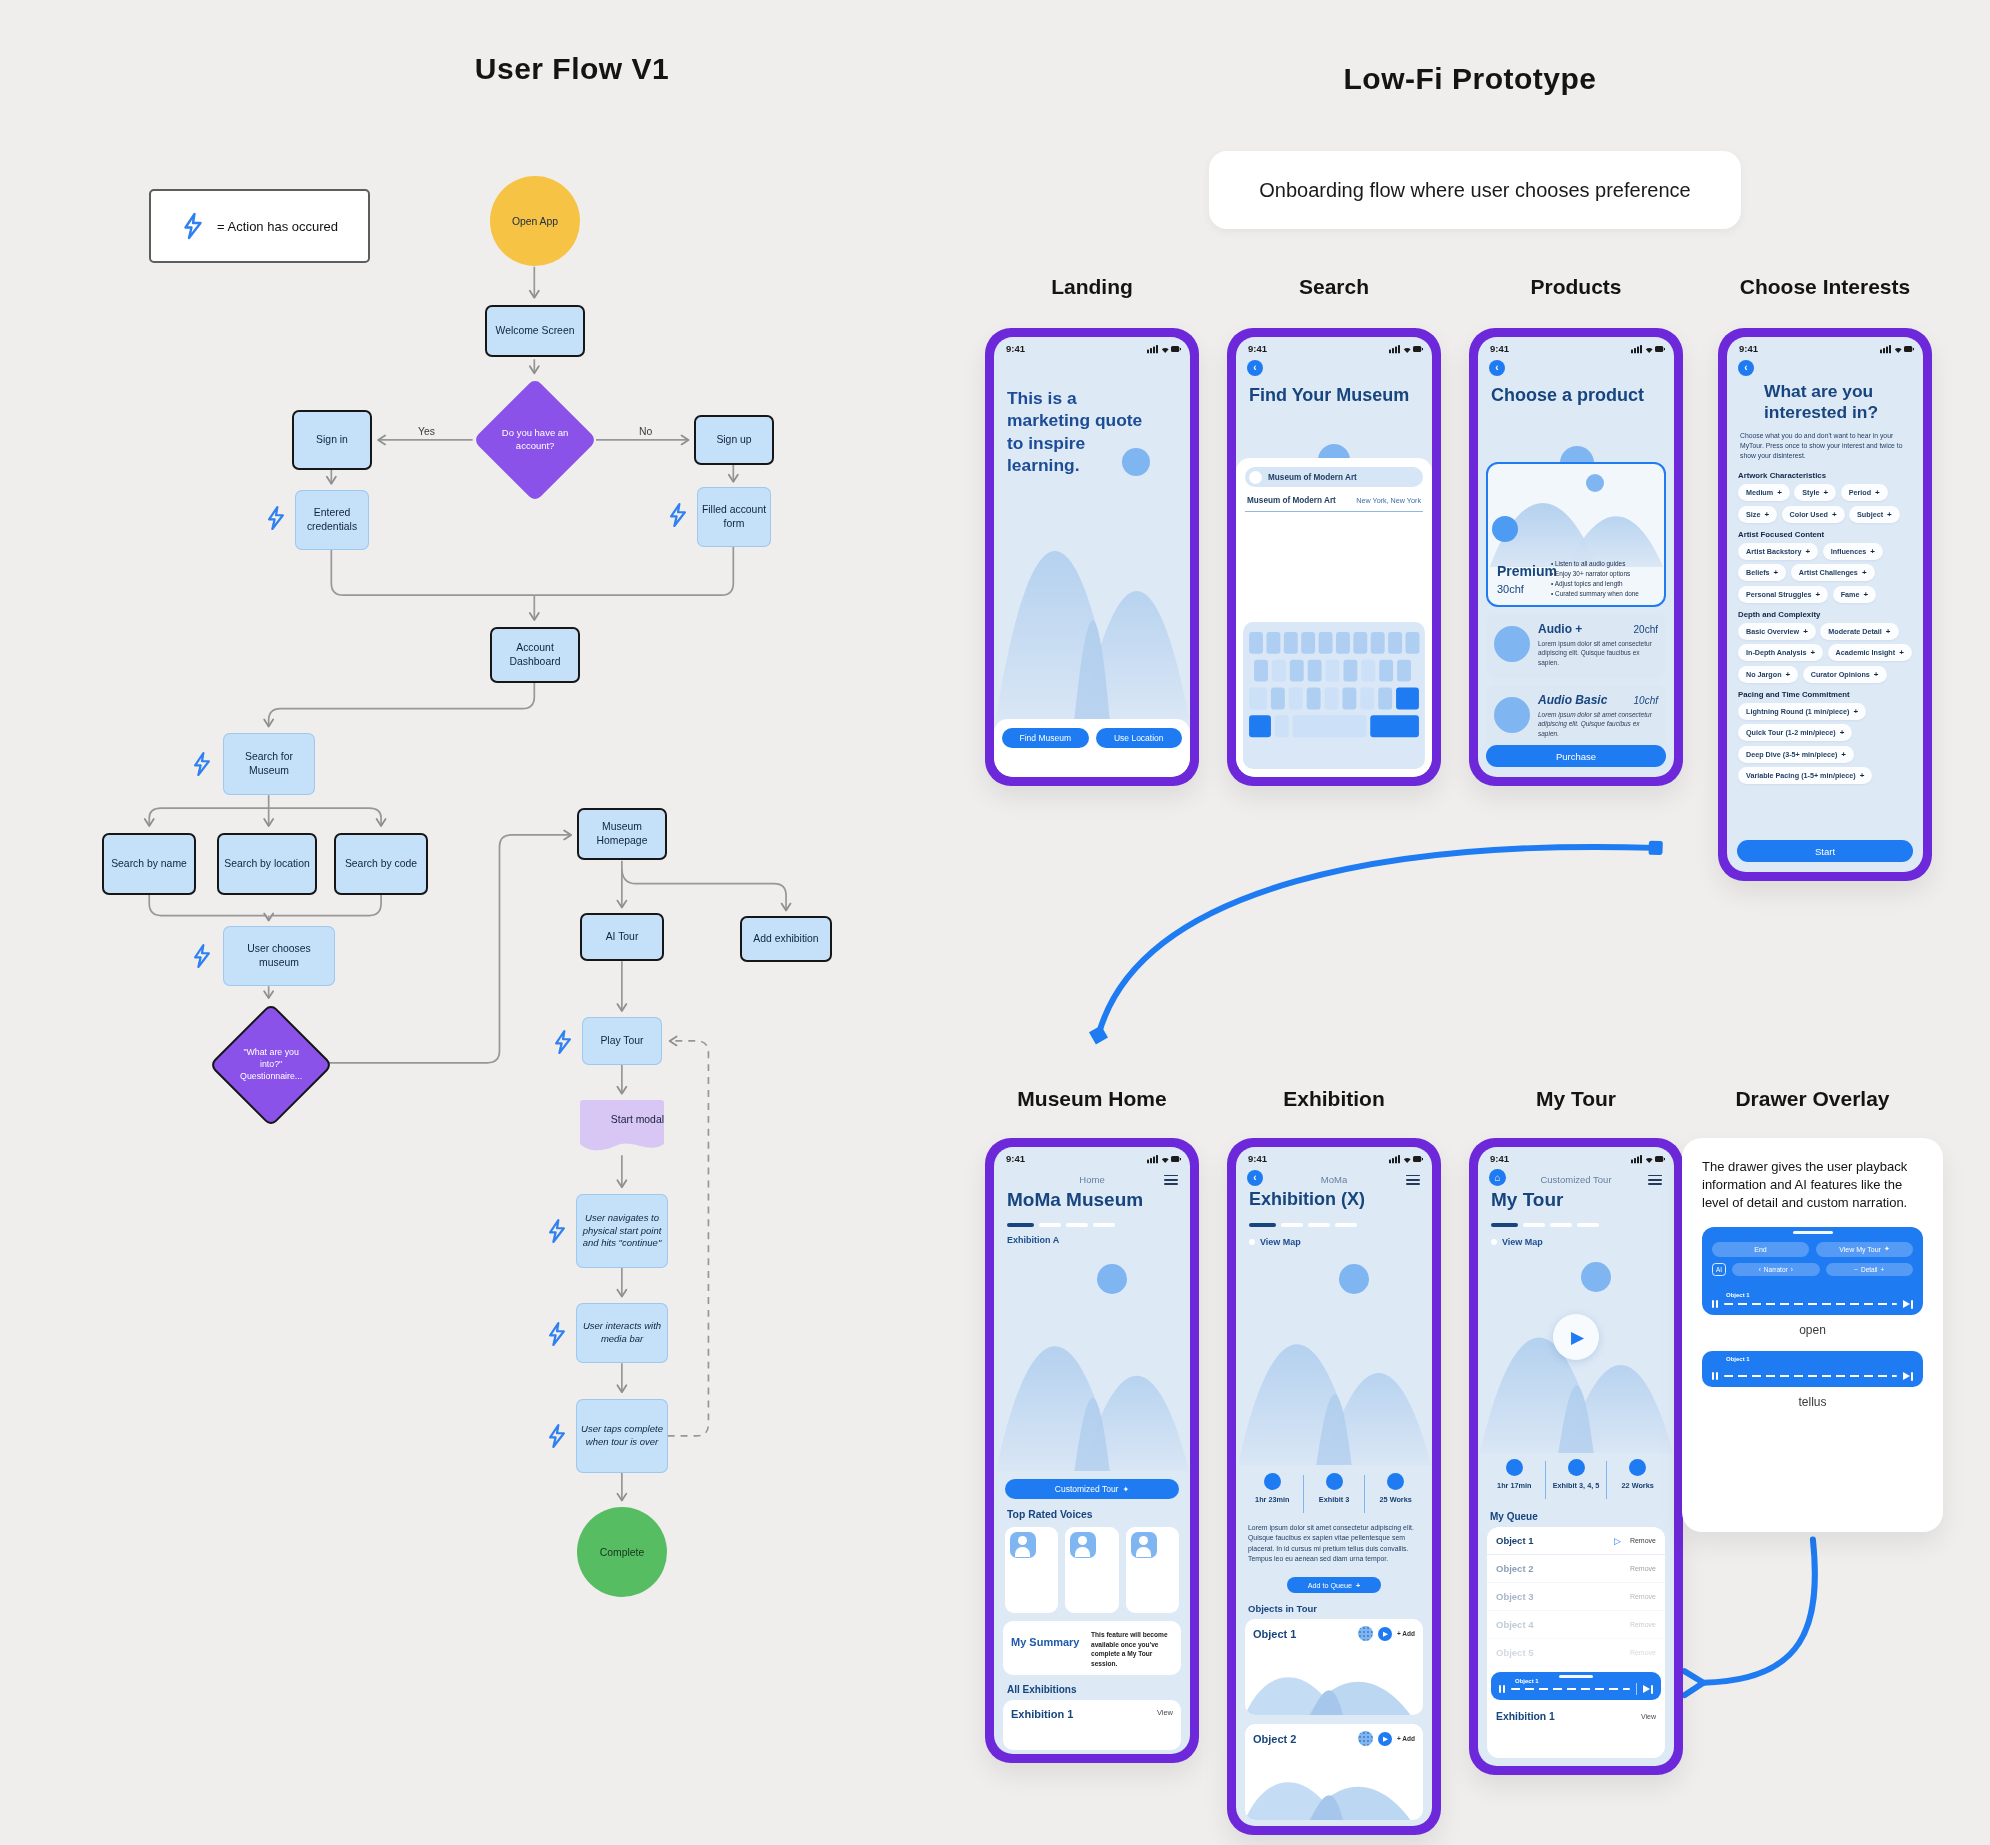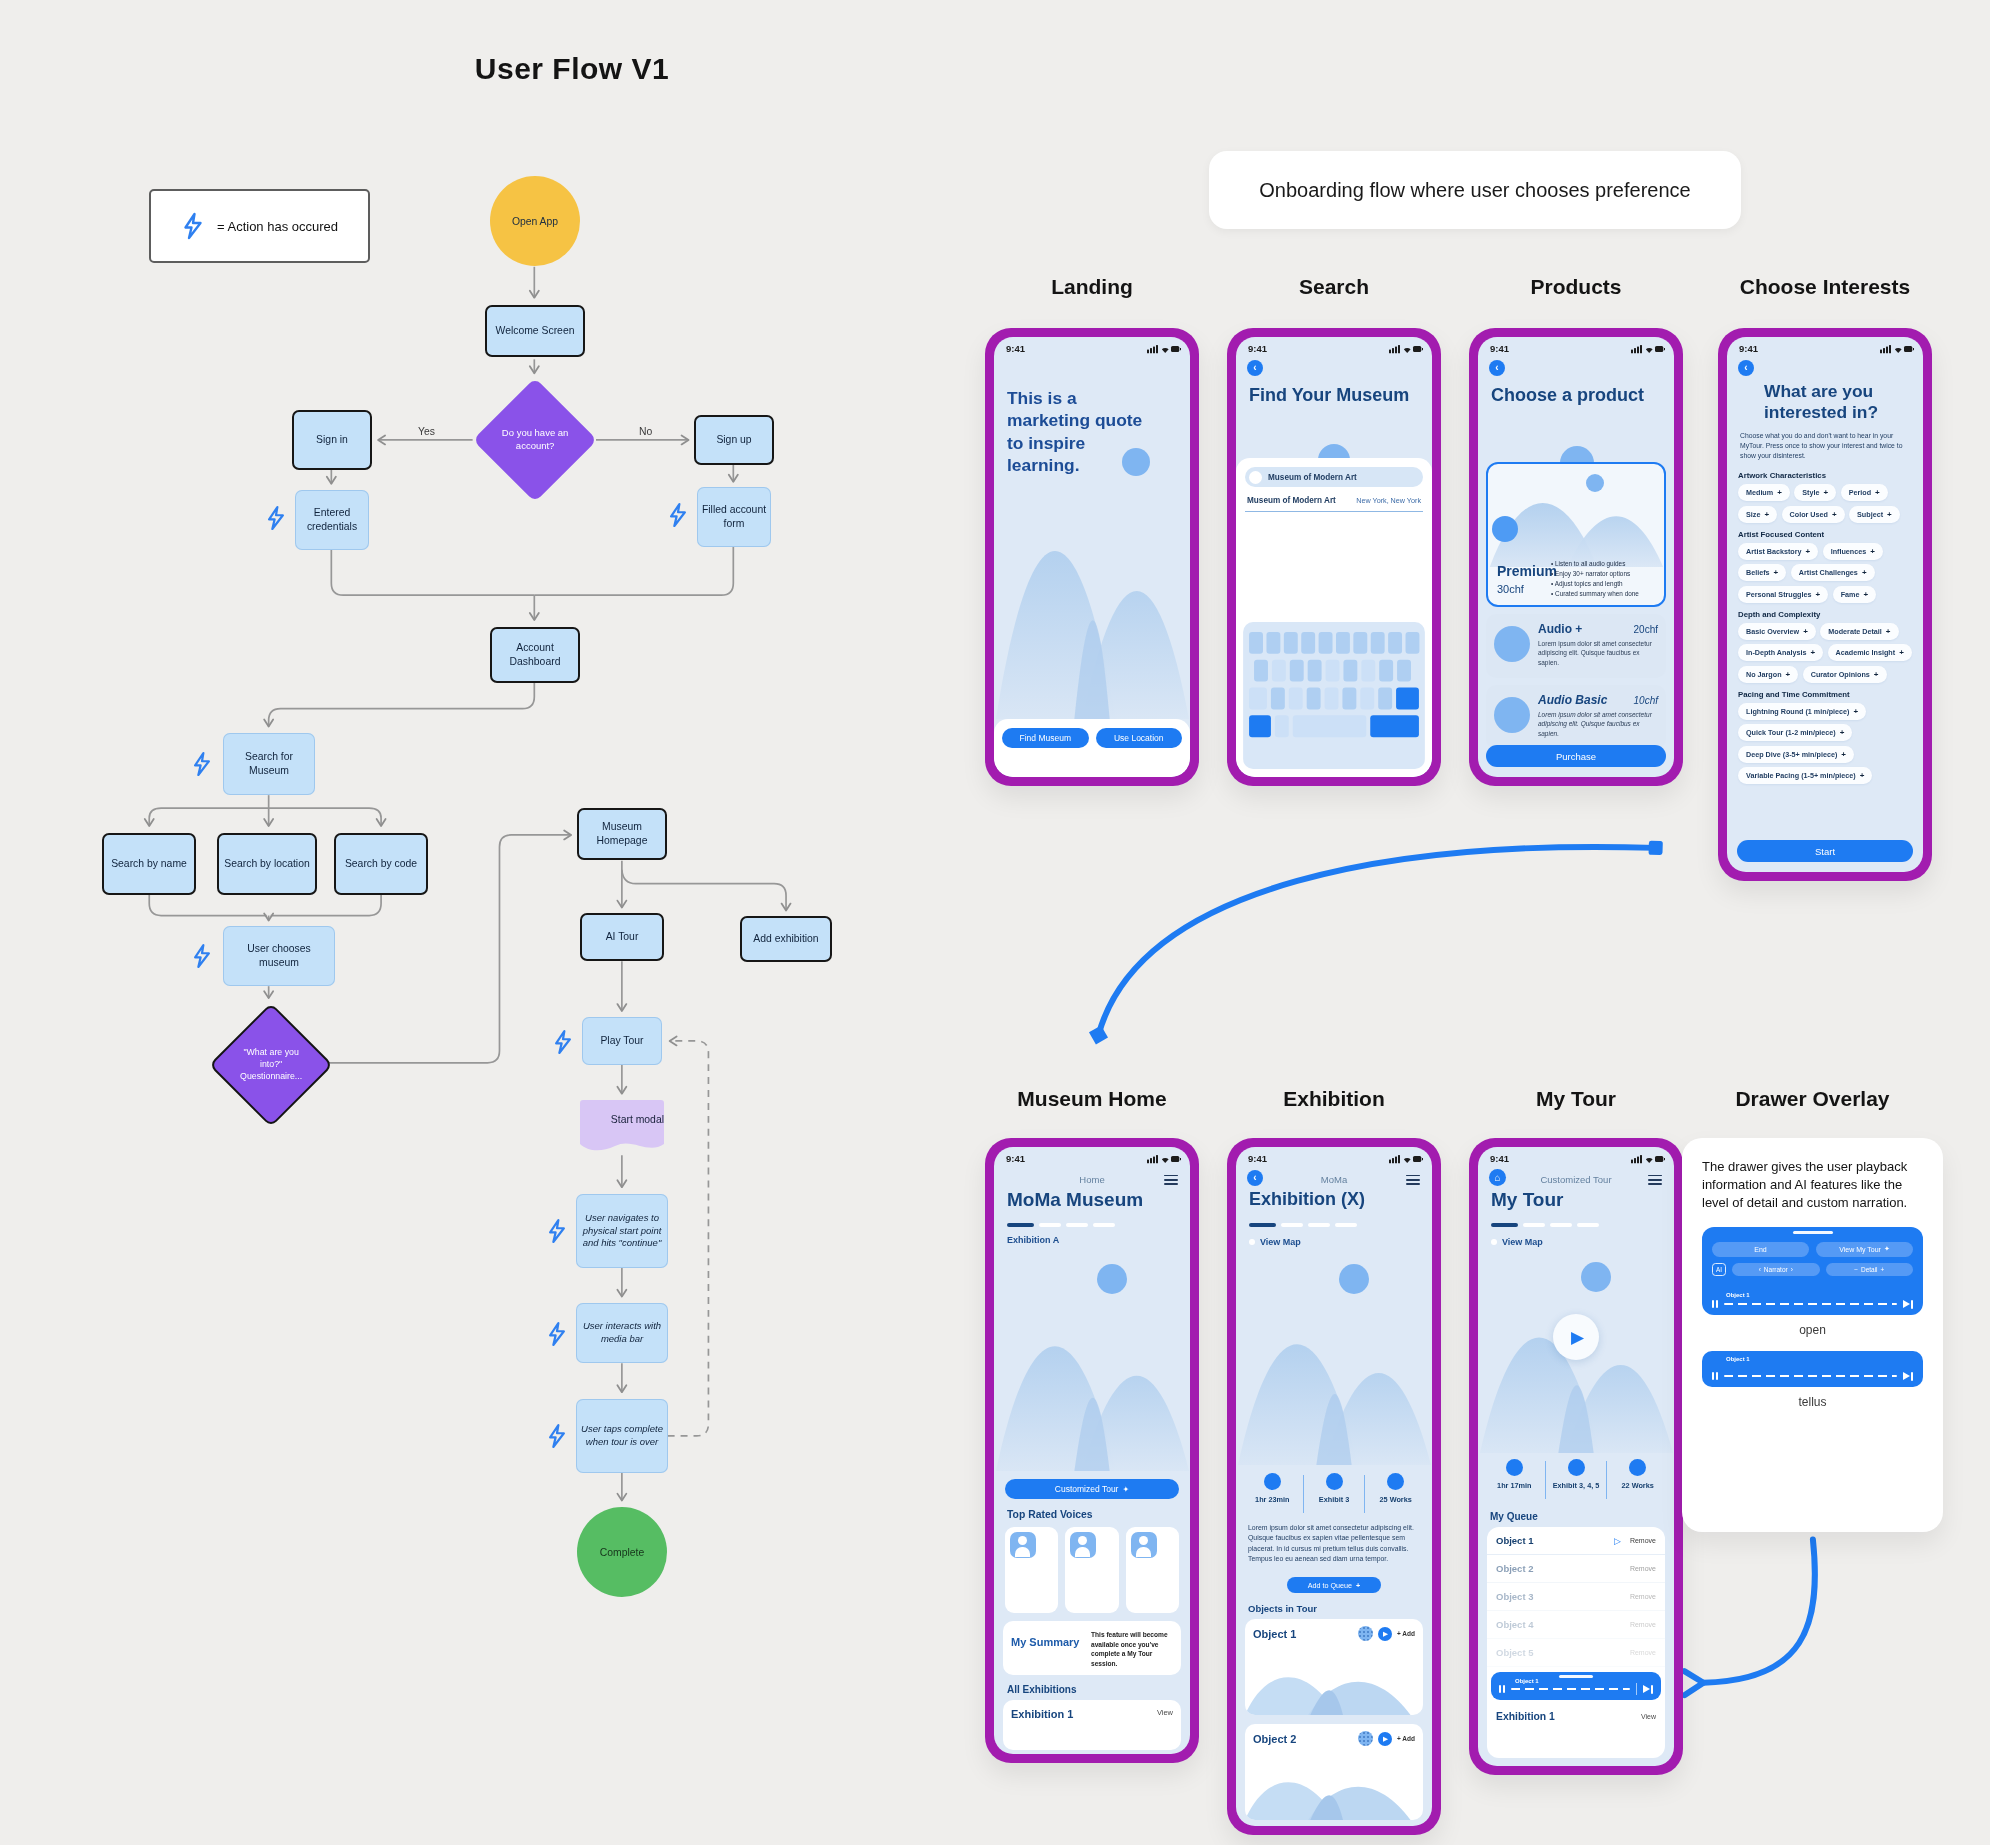--- a/index.html
+++ b/index.html
@@ -20,21 +20,21 @@
   .fc-circle{position:absolute;border-radius:50%;display:flex;align-items:center;justify-content:center;
     font-size:10.4px;color:#203040;text-align:center;}
   .diamond{position:absolute;display:flex;align-items:center;justify-content:center;transform:rotate(45deg);border-radius:8px;}
   .diamond>span{transform:rotate(-45deg);color:#fff;text-align:center;line-height:1.35;}
   .edge-label{position:absolute;font-size:10.4px;color:#3a3a3a;}
   .legend{position:absolute;background:#fff;border:2px solid #5d5d5d;border-radius:5px;display:flex;align-items:center;
     justify-content:center;gap:12px;font-size:13px;color:#111;}
   .bolt{position:absolute;}
 
   
-  .phone{position:absolute;background:#a21caf;border-radius:26px;padding:9px;box-sizing:border-box;box-shadow:0 12px 26px rgba(0,0,0,.08);}
+  .phone{position:absolute;background:#6d28d9;border-radius:26px;padding:9px;box-sizing:border-box;box-shadow:0 12px 26px rgba(0,0,0,.08);}
   .screen{position:relative;width:100%;height:100%;background:#DEE9F6;border-radius:19px;overflow:hidden;}
   .status{position:absolute;top:6px;left:12px;right:9px;display:flex;justify-content:space-between;align-items:center;
     font-size:9.5px;font-weight:700;color:#1c1c1c;z-index:5;}
   .navrow{position:absolute;top:23px;left:11px;right:11px;height:18px;display:flex;align-items:center;justify-content:center;z-index:5;}
   .nav-center{font-size:9.5px;color:#64819f;font-weight:500;}
   .burger{position:absolute;right:1px;top:2px;}
   .burger i{display:block;width:14px;height:1.8px;background:#233a5c;border-radius:1px;margin:2.6px 0;}
   .backbtn{position:absolute;left:0;top:0;width:16px;height:16px;border-radius:50%;background:#1E7BF2;color:#fff;
     display:flex;align-items:center;justify-content:center;font-size:10px;font-weight:700;line-height:1;}
   .homebtn{position:absolute;left:0;top:-1px;width:17px;height:17px;border-radius:50%;background:#1E7BF2;color:#fff;
@@ -261,20 +261,21 @@
       <path d="M13.5,2 L4.5,15.5 H10.5 L8,26 L19.5,11 H12 Z" fill="none" stroke="#2F80F0" stroke-width="2.4" stroke-linejoin="round"></path>
     </svg>
   <div class="fc-box soft ital" style="left:576px;top:1399px;width:92px;height:74px;z-index:2;font-size:9.5px;">
     <span>User taps complete when tour is over</span>
   </div>
 
   <div class="fc-circle" style="left:577px;top:1507px;width:90px;height:90px;background:#56BD63;color:#16331b;z-index:2;">
     <span>Complete</span>
   </div>
 
+  <div class="section-title" style="left:1221px;top:62px;width:498px;">Low-Fi Prototype</div>
 
   <div class="callout" style="left:1209px;top:151px;width:532px;height:78px;">
     <span>Onboarding flow where user chooses preference</span>
   </div>
 
   <div class="screen-label" style="left:985px;top:275px;">Landing</div>
   <div class="screen-label" style="left:1227px;top:275px;">Search</div>
   <div class="screen-label" style="left:1469px;top:275px;">Products</div>
   <div class="screen-label" style="left:1718px;top:275px;">Choose Interests</div>
   <div class="screen-label" style="left:985px;top:1087px;">Museum Home</div>

